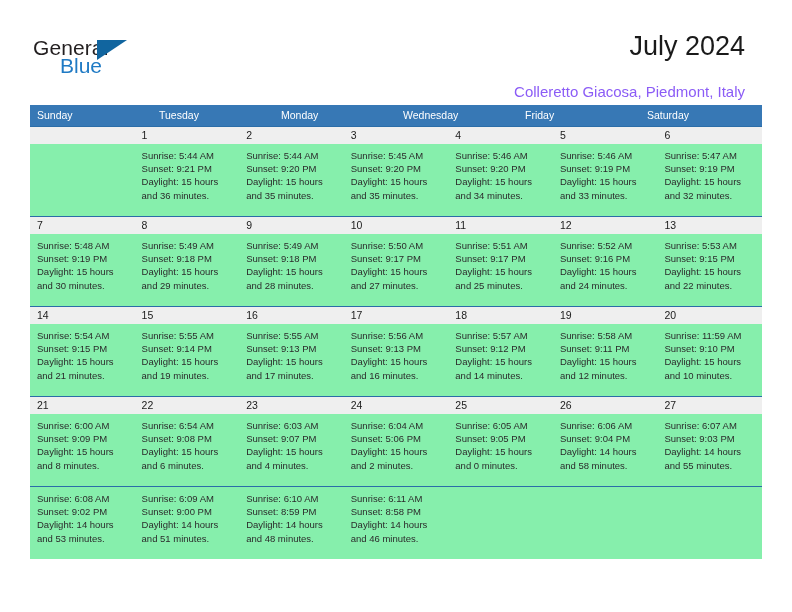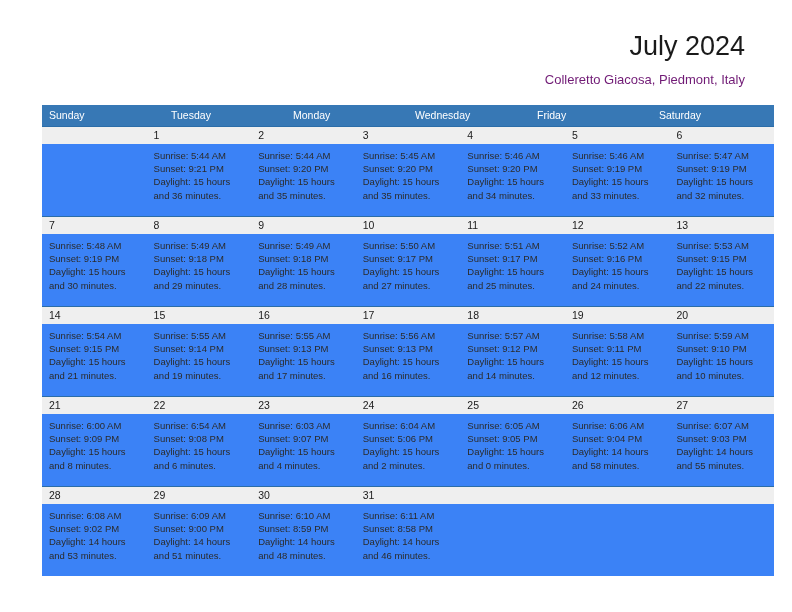--- a/index.html
+++ b/index.html
@@ -71,32 +71,32 @@
     text-align: right;
   }
   .cal-title {
     font-size: 27px;
     line-height: 33px;
     color: #1a1a1a;
     font-weight: normal;
     white-space: nowrap;
   }
   .cal-subtitle {
-    margin-top: 8px;
-    font-size: 13px;
+    margin-top: 20px;
+    font-size: 15px;
     line-height: 18px;
-    color: #701a75;
+    color: #8b5cf6;
     font-weight: normal;
     white-space: nowrap;
   }
 
   
   .calendar {
     position: absolute;
-    left: 42px;
+    left: 30px;
     top: 105px;
     width: 732px;
   }
   .weekday-row {
     display: flex;
     width: 732px;
     height: 21px;
     background: #3778b5;
   }
   .weekday {
@@ -128,41 +128,46 @@
     box-sizing: border-box;
     padding-left: 7px;
     font-size: 10.5px;
     line-height: 17px;
     color: #1a1a1a;
   }
   .week-details {
     display: flex;
     width: 732px;
     height: 72px;
-    background: #3b82f6;
+    background: #86efac;
   }
   .daycell {
     flex: 1 1 0;
     box-sizing: border-box;
     padding: 5px 6px 0 7px;
     font-size: 9.5px;
     line-height: 13.2px;
     color: #2b2b2b;
   }
   .daycell div {
     white-space: nowrap;
   }
 </style>
 </head>
 <body>
 
 <div class="page">
 
   <div class="header">
 
+    <div class="logo">
+      <span class="logo-general">General</span>
+      <span class="logo-tri"></span>
+      <span class="logo-blue">Blue</span>
+    </div>
 
     <div class="title-block">
       <div class="cal-title">July 2024</div>
       <div class="cal-subtitle">Colleretto Giacosa, Piedmont, Italy</div>
     </div>
 
   </div>
 
   <div class="calendar">
 
@@ -328,21 +333,21 @@
           <div>Daylight: 15 hours</div>
           <div>and 14 minutes.</div>
         </div>
         <div class="daycell">
           <div>Sunrise: 5:58 AM</div>
           <div>Sunset: 9:11 PM</div>
           <div>Daylight: 15 hours</div>
           <div>and 12 minutes.</div>
         </div>
         <div class="daycell">
-          <div>Sunrise: 5:59 AM</div>
+          <div>Sunrise: 11:59 AM</div>
           <div>Sunset: 9:10 PM</div>
           <div>Daylight: 15 hours</div>
           <div>and 10 minutes.</div>
         </div>
       </div>
     </div>
 
     <div class="week">
       <div class="week-numbers">
         <div class="daynum">21</div>
@@ -393,29 +398,20 @@
         <div class="daycell">
           <div>Sunrise: 6:07 AM</div>
           <div>Sunset: 9:03 PM</div>
           <div>Daylight: 14 hours</div>
           <div>and 55 minutes.</div>
         </div>
       </div>
     </div>
 
     <div class="week">
-      <div class="week-numbers">
-        <div class="daynum">28</div>
-        <div class="daynum">29</div>
-        <div class="daynum">30</div>
-        <div class="daynum">31</div>
-        <div class="daynum"></div>
-        <div class="daynum"></div>
-        <div class="daynum"></div>
-      </div>
       <div class="week-details">
         <div class="daycell">
           <div>Sunrise: 6:08 AM</div>
           <div>Sunset: 9:02 PM</div>
           <div>Daylight: 14 hours</div>
           <div>and 53 minutes.</div>
         </div>
         <div class="daycell">
           <div>Sunrise: 6:09 AM</div>
           <div>Sunset: 9:00 PM</div>

